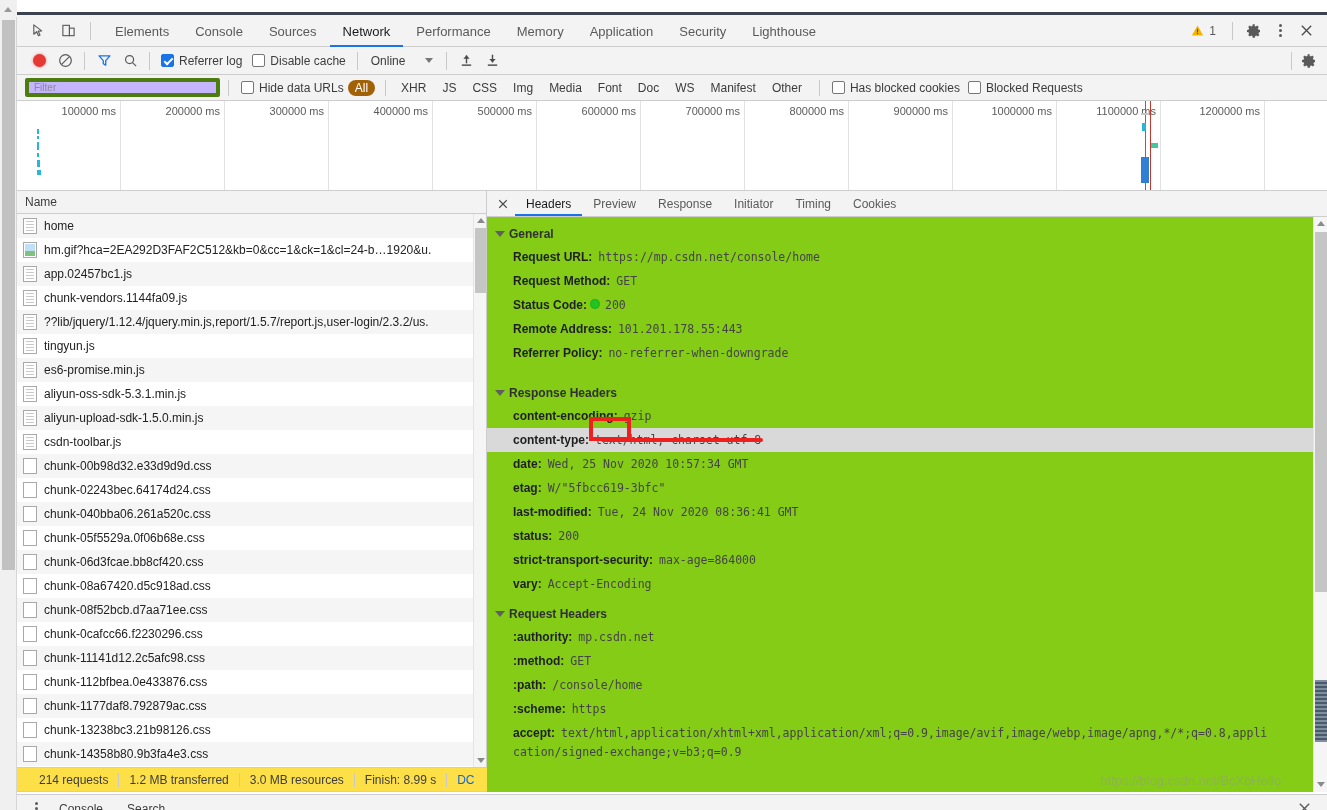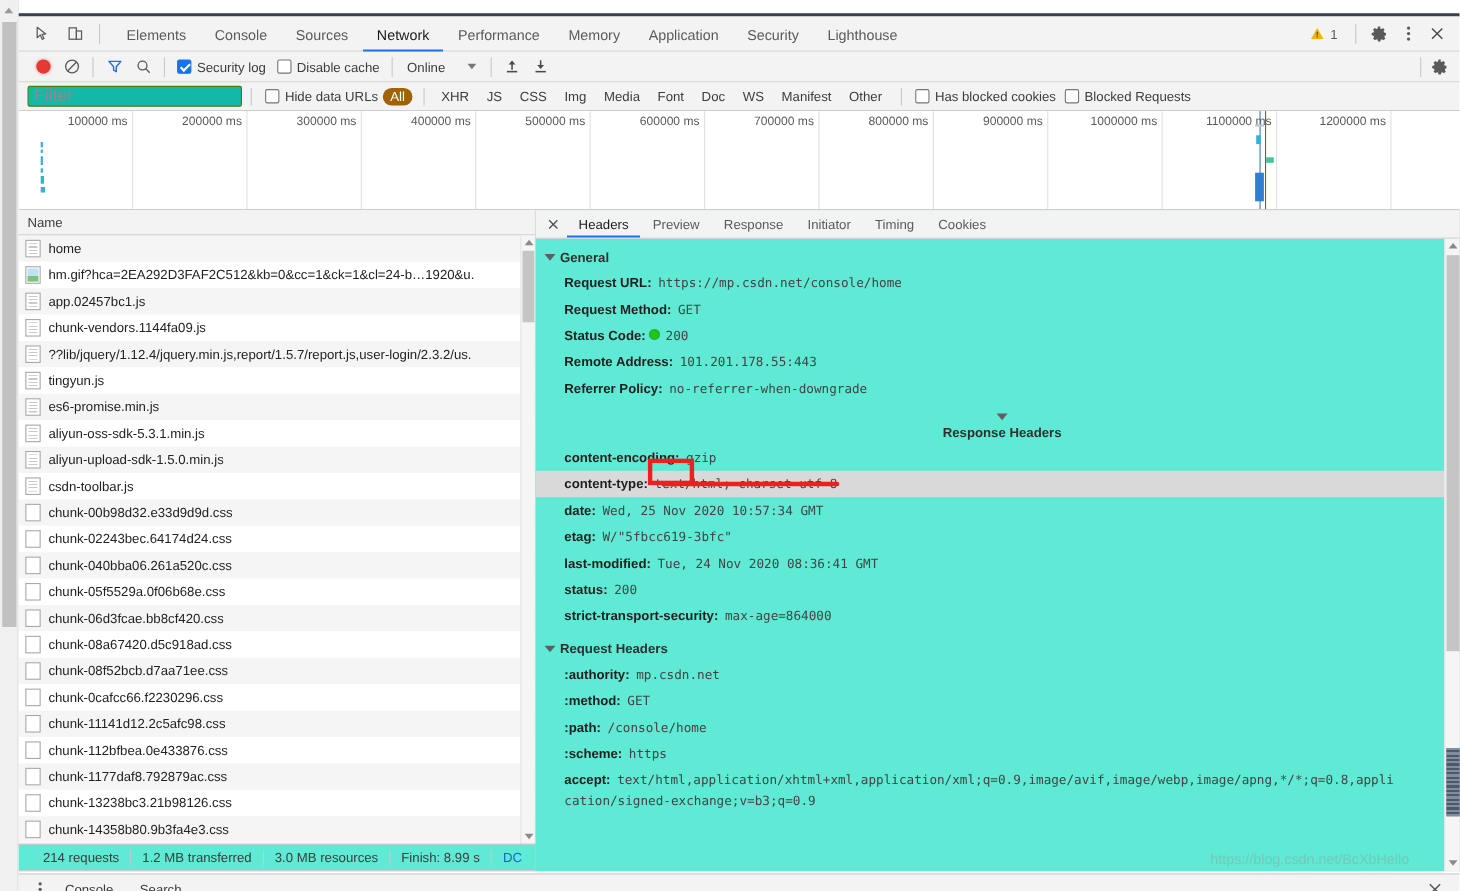--- a/index.html
+++ b/index.html
@@ -100,22 +100,22 @@
   }
   .nettoolbar-right { margin-left: auto; display: flex; align-items: center; padding-right: 6px; }
 
   
   .filterbar {
     position: relative; height: 26px; background: #f3f3f3;
     border-bottom: 1px solid #cdcdcd;
     display: flex; align-items: center; padding-left: 8px; gap: 0px;
   }
   .filter-input {
-    width: 195px; height: 19px; background: #14b8a6; border: 1px solid #4d7c0f;
-    border-radius: 2px; font-size: 16px; color: #333; padding: 0 5px;
+    width: 195px; height: 19px; background: #c4b5fd; border: 4px solid #4d7c0f;
+    border-radius: 2px; font-size: 10px; color: #333; padding: 0 5px;
     font-family: "Liberation Sans", sans-serif;
   }
   .filter-input::placeholder { color: #8b8b8b; }
   .fb-sep { width: 1px; height: 16px; background: #c8c8c8; margin: 0 8px; }
   .chips { display: flex; align-items: center; gap: 0px; }
   .chip {
     padding: 1px 7px; font-size: 12px; color: #3c3c3c; cursor: pointer;
     border-radius: 9px; white-space: nowrap; margin-right: 2px;
   }
   .chip.active { background: #a16207; color: #fff; }
@@ -188,21 +188,21 @@
     border-bottom: 5px solid #8a8a8a;
   }
   .ls-dn::after {
     content: ""; position: absolute; left: 2.5px; top: 4px;
     border-left: 4px solid transparent; border-right: 4px solid transparent;
     border-top: 5px solid #8a8a8a;
   }
   .ls-thumb { position: absolute; left: 1px; top: 14px; width: 11px; height: 65px; background: #c5c5c5; }
 
   
-  .detailpane { flex: 1; position: relative; display: flex; flex-direction: column; background: #5eead4; }
+  .detailpane { flex: 1; position: relative; display: flex; flex-direction: column; background: #84cc16; }
   .detail-tabs {
     height: 26px; background: #f3f3f3; border-bottom: 1px solid #cdcdcd;
     display: flex; align-items: stretch; padding-left: 4px;
   }
   .dt-close {
     width: 24px; display: flex; align-items: center; justify-content: center; cursor: pointer;
   }
   .dtab {
     padding: 0 11px; display: flex; align-items: center; font-size: 12px;
     color: #5a5a5a; cursor: pointer; white-space: nowrap;
@@ -267,21 +267,21 @@
   .ds-thumb { position: absolute; left: 1px; top: 15px; width: 12px; height: 360px; background: #c5c5c5; }
   .ds-extra {
     position: absolute; left: 1px; bottom: 50px; width: 12px; height: 62px;
     background: #4a5a6a;
     background-image: repeating-linear-gradient(to bottom,
       #7f8fa0 0 2px, #4a5a6a 2px 4px);
   }
 
   
   .summary {
-    height: 25px; background: #5eead4; border-top: 1px solid #cdcdcd;
+    height: 25px; background: #fde047; border-top: 1px solid #cdcdcd;
     border-bottom: 1px solid #cdcdcd;
     display: flex; align-items: center; padding-left: 12px;
     font-size: 12px; color: #3c3c3c; width: 470px; position: relative;
   }
   .sm-item { padding: 0 10px; white-space: nowrap; }
   .sm-sep { width: 1px; height: 14px; background: #c8c8c8; }
   .sm-dc { color: #1565d8; padding: 0 10px; }
 
   
   .drawer {
@@ -414,21 +414,21 @@
       </div>
       <div class="ctrl">
         <svg width="15" height="15" viewBox="0 0 16 16">
           <circle cx="7" cy="7" r="4.3" fill="none" stroke="#5a5a5a" stroke-width="1.3"></circle>
           <line x1="10.2" y1="10.2" x2="14" y2="14" stroke="#5a5a5a" stroke-width="1.3"></line>
         </svg>
       </div>
       <div class="tb-sep"></div>
       <div class="chk-wrap">
         <span class="cb checked"></span>
-        <span class="lbl">Security log</span>
+        <span class="lbl">Referrer log</span>
       </div>
       <div class="chk-wrap">
         <span class="cb"></span>
         <span class="lbl">Disable cache</span>
       </div>
       <div class="tb-sep"></div>
       <div class="throttle">
         <span class="lbl">Online</span>
         <span class="caret-dn"></span>
       </div>
@@ -714,21 +714,21 @@
           </div>
           <div class="hrow">
             <span class="hkey">Remote Address:</span>
             <span class="hval">101.201.178.55:443</span>
           </div>
           <div class="hrow">
             <span class="hkey">Referrer Policy:</span>
             <span class="hval">no-referrer-when-downgrade</span>
           </div>
 
-          <div class="sec-title" style="margin-top:7px;flex-direction:column;">
+          <div class="sec-title" style="margin-top:17px;">
             <span class="tri"></span>
             <span>Response Headers</span>
           </div>
           <div class="hrow">
             <span class="hkey">content-encoding:</span>
             <span class="hval">gzip</span>
           </div>
           <div class="hrow selected" id="row-content-type">
             <span class="hkey">content-type:</span>
             <span class="hval" id="content-type-value">text/html; charset=utf-8</span>
@@ -745,20 +745,24 @@
             <span class="hkey">last-modified:</span>
             <span class="hval">Tue, 24 Nov 2020 08:36:41 GMT</span>
           </div>
           <div class="hrow">
             <span class="hkey">status:</span>
             <span class="hval">200</span>
           </div>
           <div class="hrow">
             <span class="hkey">strict-transport-security:</span>
             <span class="hval">max-age=864000</span>
+          </div>
+          <div class="hrow">
+            <span class="hkey">vary:</span>
+            <span class="hval">Accept-Encoding</span>
           </div>
 
           <div class="sec-title" style="margin-top:7px;">
             <span class="tri"></span>
             <span>Request Headers</span>
           </div>
           <div class="hrow">
             <span class="hkey">:authority:</span>
             <span class="hval">mp.csdn.net</span>
           </div>

